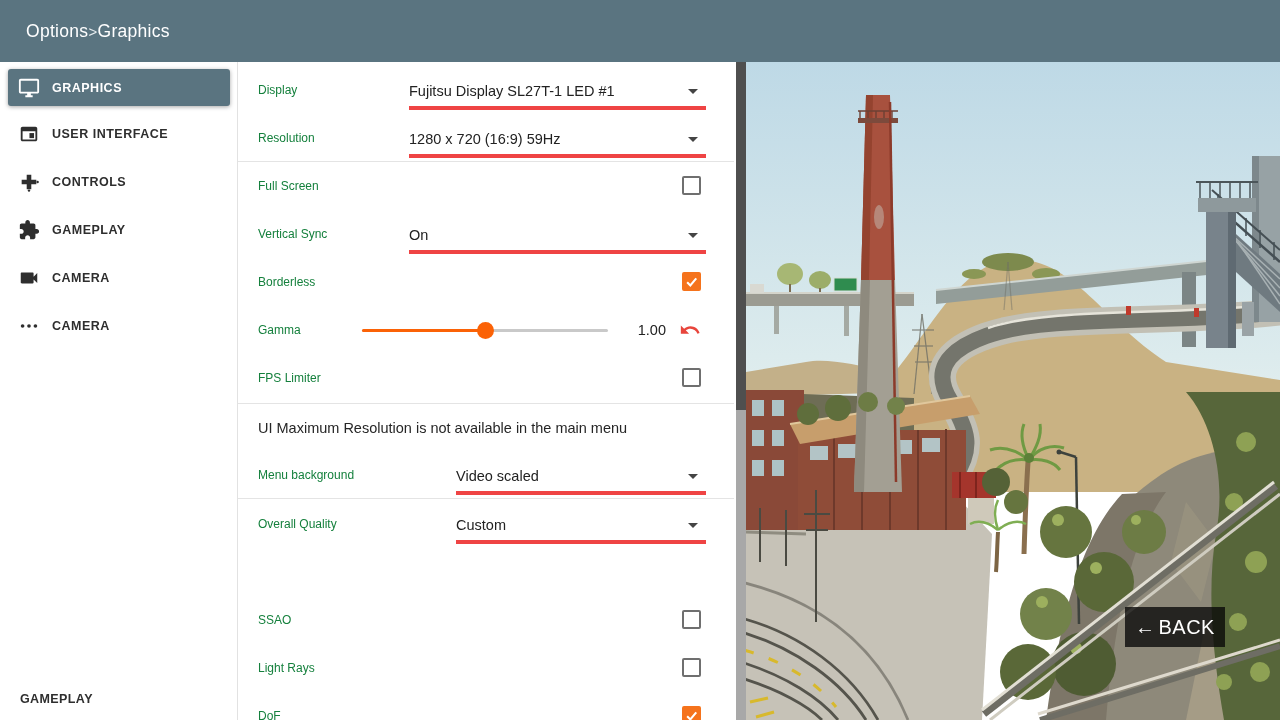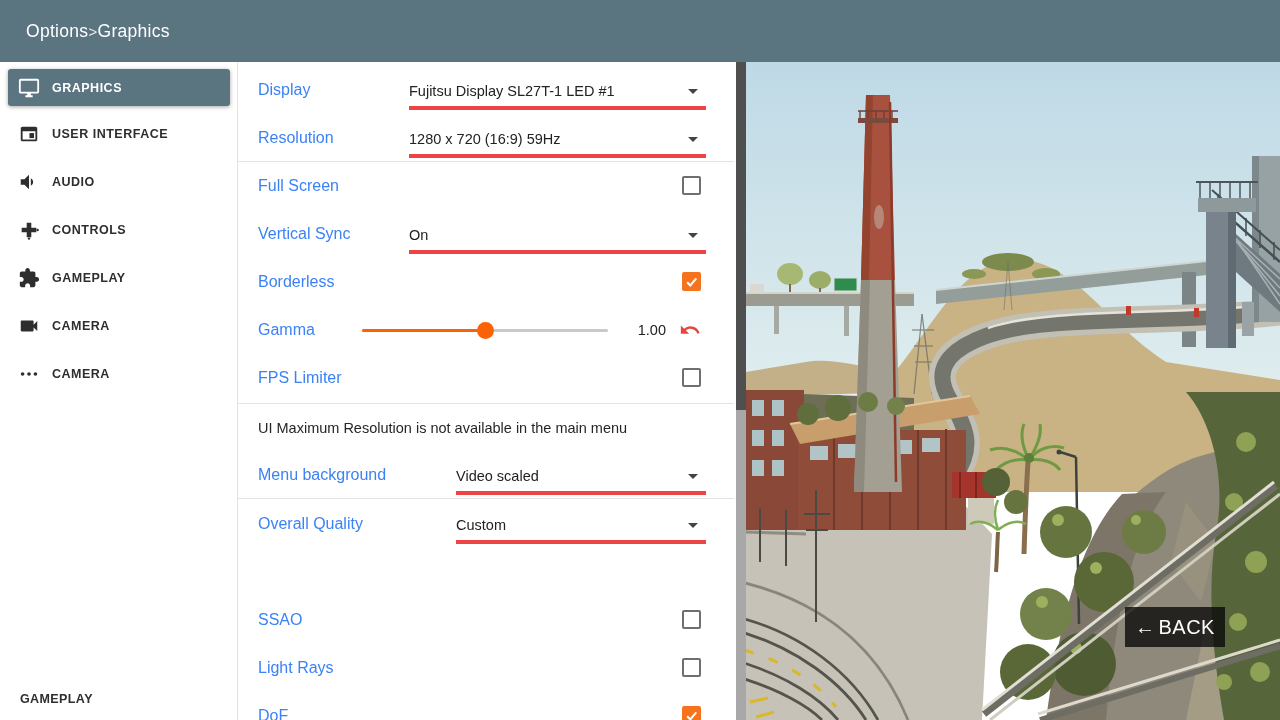--- a/index.html
+++ b/index.html
@@ -22,21 +22,21 @@
   .side-item.selected{background:#5a7480;color:#fff;height:37px;margin:7px 7px 4px 8px;border-radius:3px;
                       box-shadow:0 1px 4px rgba(0,0,0,.35);}
   .side-item.selected .ic{margin-left:10px;}
   .side-footer{position:absolute;left:20px;bottom:14px;font-size:12.5px;font-weight:700;
                letter-spacing:.4px;color:#2e2e2e;cursor:pointer;}
 
   
   .panel{position:absolute;left:238px;top:62px;width:496px;height:658px;background:#fff;overflow:hidden;z-index:10;}
   .row{position:absolute;left:0;width:100%;height:48px;}
   .row .label{position:absolute;left:20px;top:50%;transform:translateY(-50%);
-              font-size:16px;color:#3b82f6;}
+              font-size:12px;color:#15803d;}
   .divider{position:absolute;left:0;width:100%;height:1px;background:#e4e4e4;}
 
   .select{position:absolute;height:32px;top:8px;border-bottom:4px solid #ef4444;cursor:pointer;}
   .select.pos-a{left:171px;width:297px;}
   .select.pos-b{left:218px;width:250px;}
   .select .val{position:absolute;left:0;bottom:7px;font-size:14.5px;color:#222;white-space:nowrap;}
   .select .arrow{position:absolute;right:8px;bottom:12px;width:0;height:0;
                  border-left:5px solid transparent;border-right:5px solid transparent;
                  border-top:5px solid #444;}
 
@@ -95,28 +95,20 @@
     <span class="ic">
       <svg viewBox="0 0 24 24">
           <path stroke="none" d="M19 4H5c-1.1 0-2 .9-2 2v12c0 1.1.9 2 2 2h14c1.1 0 2-.9 2-2V6c0-1.1-.9-2-2-2zm0 14H5V9h14v9z"></path>
           <rect stroke="none" x="12.5" y="11" width="5" height="5.5"></rect>
         </svg>
     </span>
     <span class="lbl">USER INTERFACE</span>
   </div>
 
 
-  <div class="side-item">
-    <span class="ic">
-      <svg viewBox="0 0 24 24">
-          <path stroke="none" d="M3 9v6h4l5 5V4L7 9H3zm13.5 3c0-1.77-1.02-3.29-2.5-4.03v8.05c1.48-.73 2.5-2.25 2.5-4.02z"></path>
-        </svg>
-    </span>
-    <span class="lbl">AUDIO</span>
-  </div>
 
   <div class="side-item">
     <span class="ic">
       <svg viewBox="0 0 24 24">
           <path stroke="none" d="M9.5 4h5v5.5H20v5h-5.5V20h-5v-5.5H4v-5h5.5z"></path>
           <circle stroke="none" cx="21.4" cy="12" r="1.3"></circle>
           <circle stroke="none" cx="12" cy="21.4" r="1.3"></circle>
         </svg>
     </span>
     <span class="lbl">CONTROLS</span>

